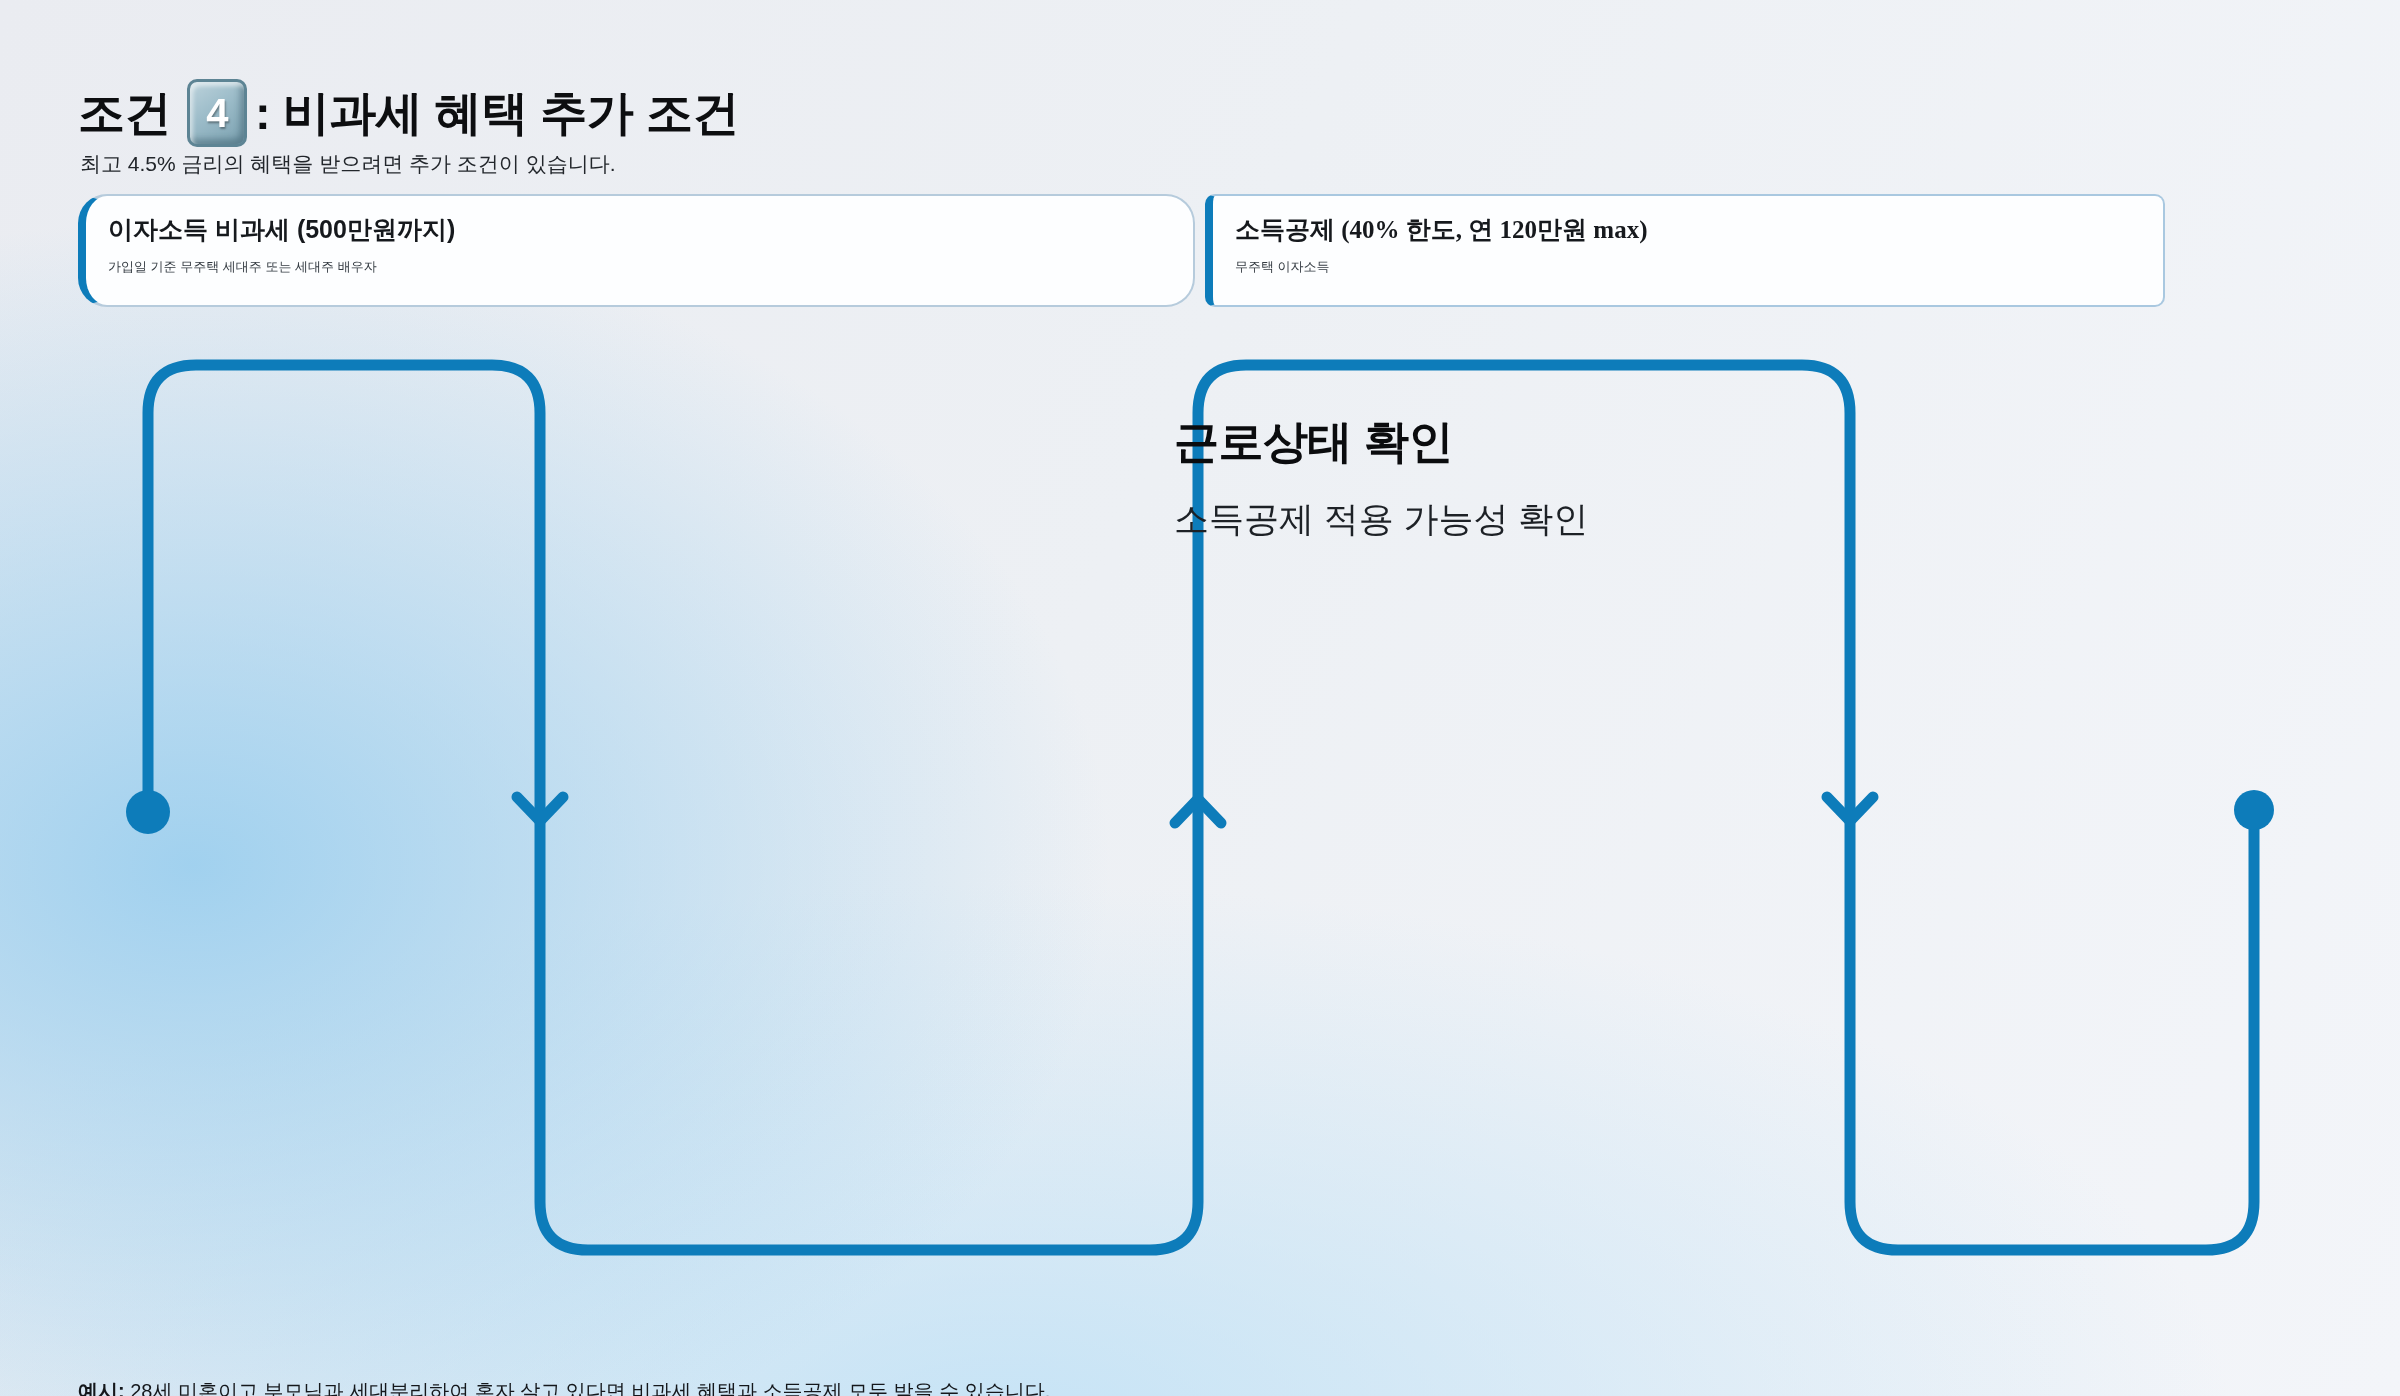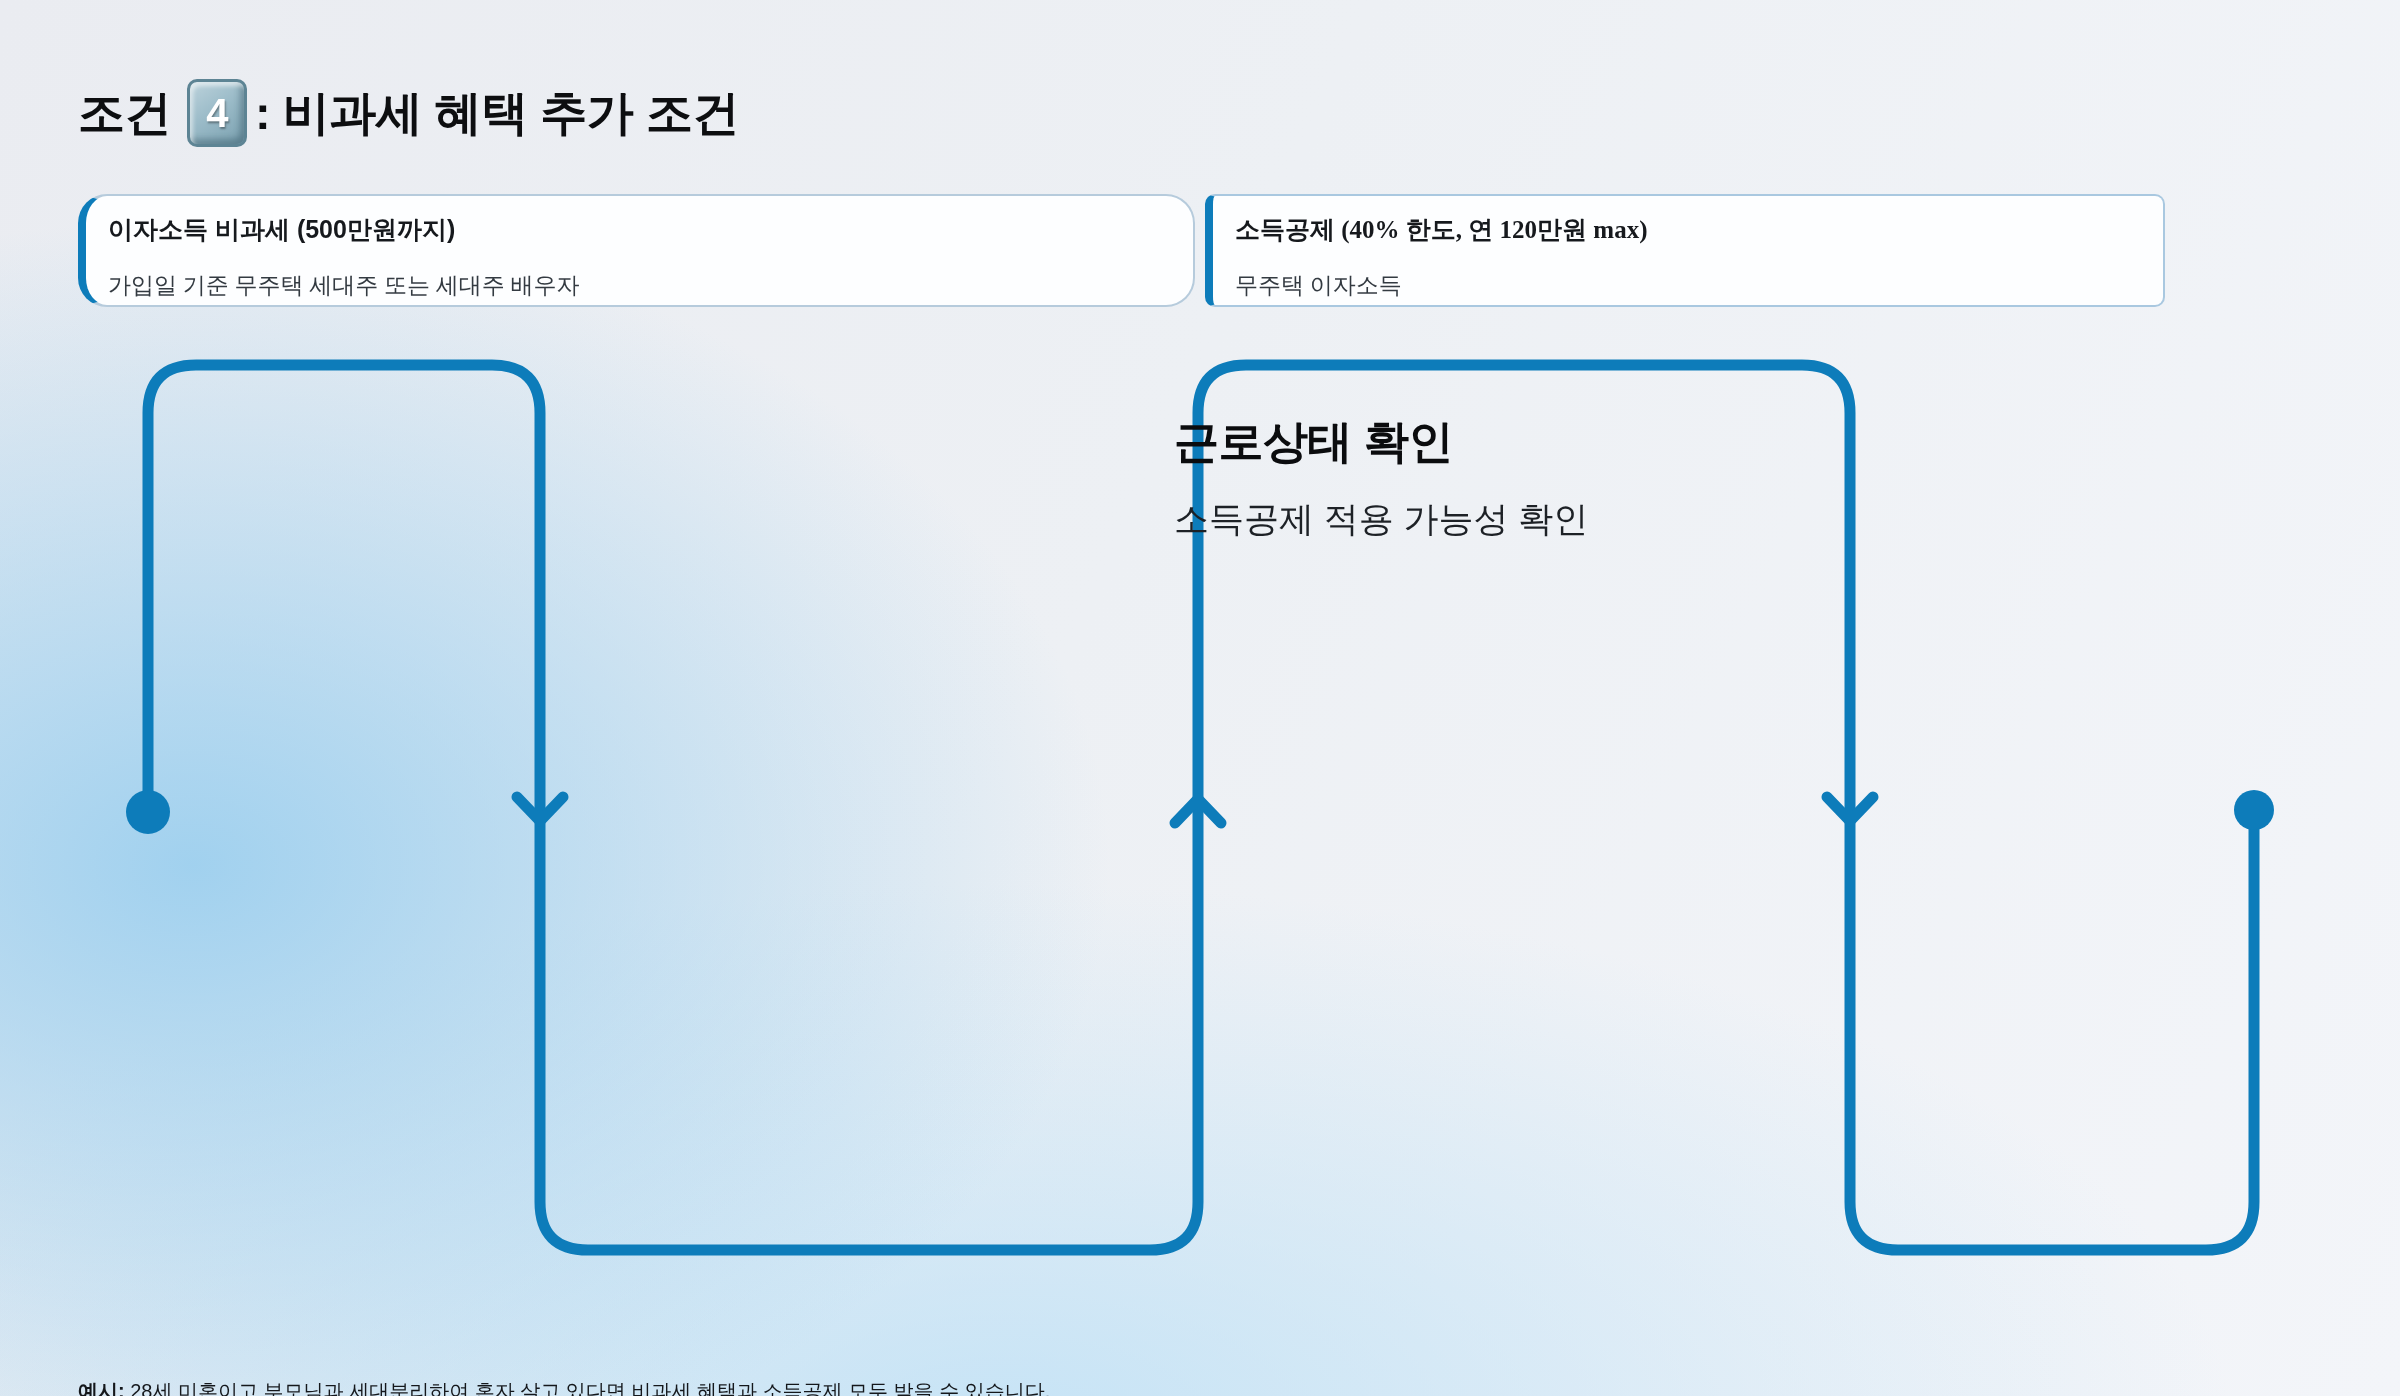--- a/index.html
+++ b/index.html
@@ -76,25 +76,24 @@
   .card-title {
     font-size: 25px;
     font-weight: 700;
     color: #16191d;
     white-space: nowrap;
   }
   .card-title .serif-detail {
     font-family: "Liberation Serif", "DejaVu Serif", serif;
   }
   .card-desc {
-    margin-top: 24px;
-    font-size: 23px;
+    margin-top: 12px;
+    font-size: 13px;
     color: #333a41;
     white-space: nowrap;
-    font-family: Liberation Serif, serif;
   }
 
   
   .flow-svg {
     position: absolute;
     left: 0;
     top: 0;
     width: 2400px;
     height: 1396px;
   }
@@ -142,20 +141,21 @@
 </head>
 <body>
 
 <div class="canvas">
 
   <h1 class="page-title">
     <span>조건</span>
     <span class="keycap">4</span>
     <span>: 비과세 혜택 추가 조건</span>
   </h1>
+  <div class="page-subtitle">최고 4.5% 금리의 혜택을 받으려면 추가 조건이 있습니다.</div>
 
   <div class="card card-1">
     <div class="card-title">이자소득 비과세 (500만원까지)</div>
     <div class="card-desc">가입일 기준 무주택 세대주 또는 세대주 배우자</div>
   </div>
   <div class="card card-2">
     <div class="card-title">
       <span>소득공제</span><span class="serif-detail"> (40% 한도, 연 120만원 max)</span>
     </div>
     <div class="card-desc">무주택 이자소득</div>

